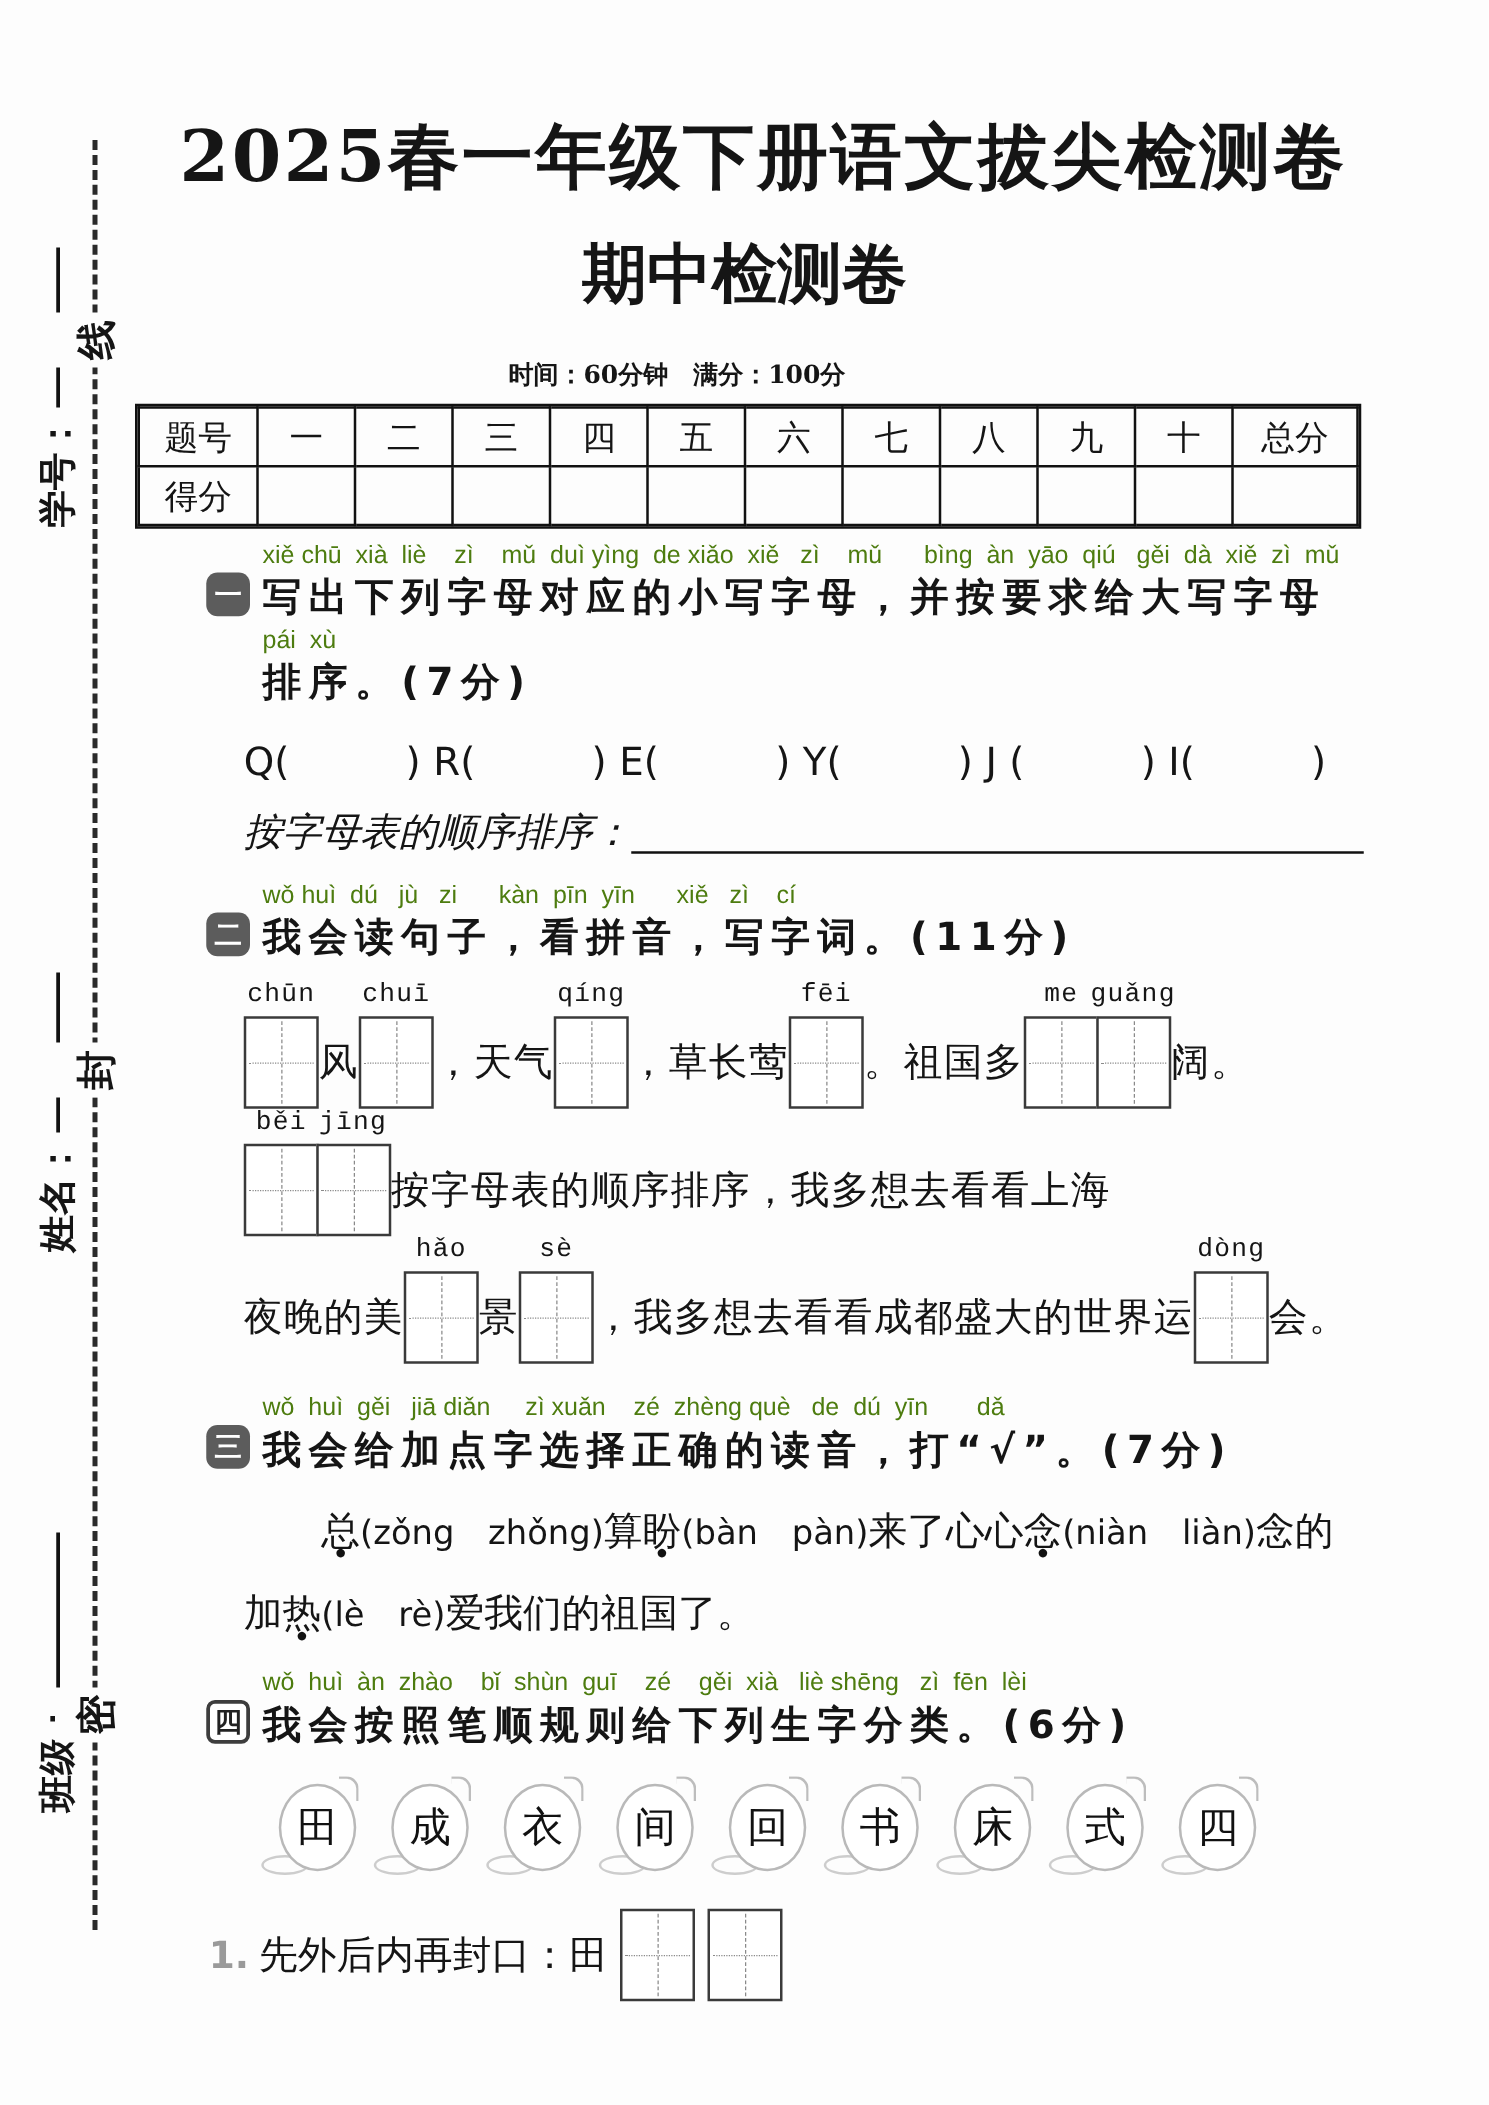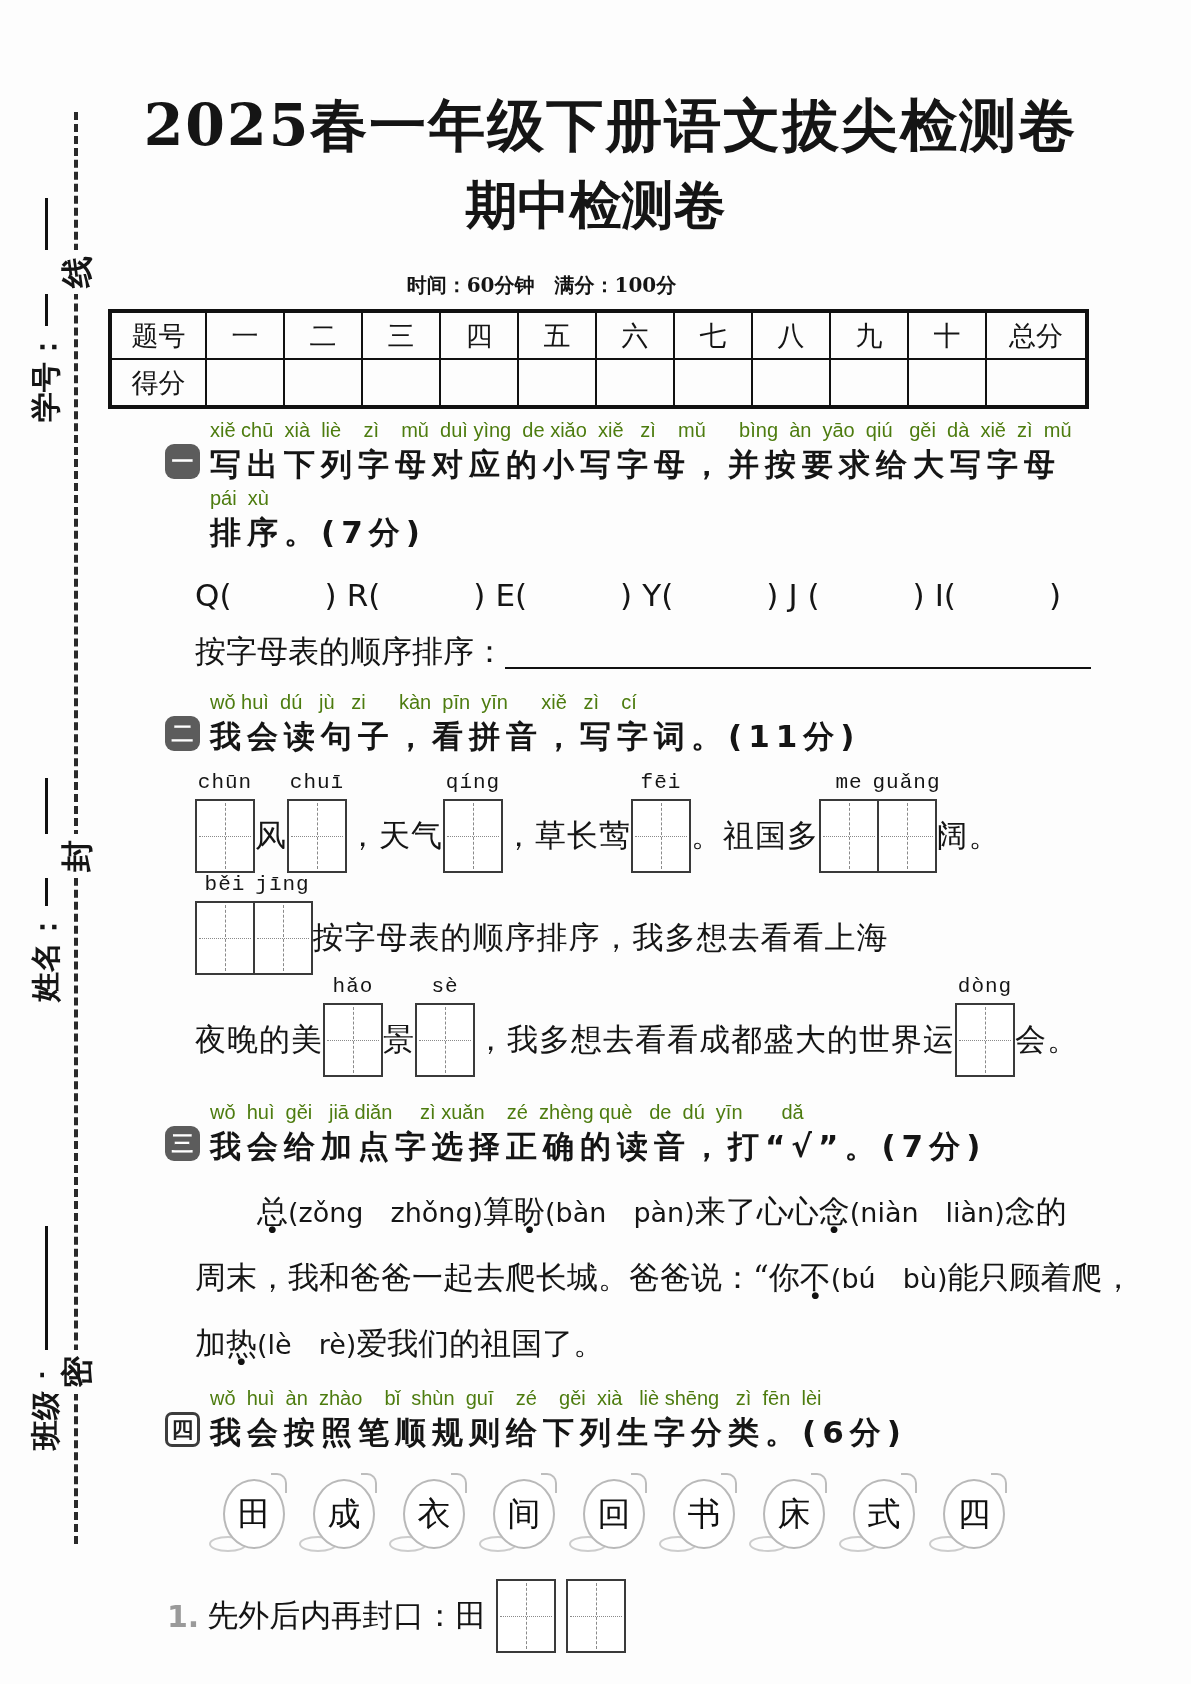--- a/index.html
+++ b/index.html
@@ -20,21 +20,21 @@
   .mgroup {
     position:absolute; width:260px; height:40px; display:flex; align-items:center;
     transform:rotate(-90deg); white-space:nowrap;
   }
   .mgroup .mlab { font-size:30px; font-weight:bold; font-family:"DejaVu Serif", serif; }
   .mgroup .fline { width:128px; border-bottom:3px solid #111; height:0; margin-left:6px; }
 
   
   .title { text-align:center; margin-top:88px; font-size:57px; font-weight:900;
            letter-spacing:2px; font-family:"DejaVu Serif", serif;padding-left:30px; }
-  .subtitle { text-align:center; margin-top:6px; font-size:52px; font-weight:900;
+  .subtitle { text-align:center; margin-top:20px; font-size:52px; font-weight:900;
            font-family:"DejaVu Serif", serif; }
   .meta { text-align:center; margin:31px 108px 12px 0; font-size:20px; font-weight:bold; }
 
   
   .scoretbl { border-collapse:collapse; margin-left:110px; }
   .scoretbl td {
     border:2px solid #111; height:47px; text-align:center; vertical-align:middle;
     font-size:27px; padding:0;
   }
   .scoretbl { border:2px solid #111; outline:2px solid #111; }
@@ -51,21 +51,21 @@
   .qicon.outline { background:#fff; border:3px solid #3d3d3d; color:#222; border-radius:7px; }
   .qtitle { flex:1; }
   .qpy { font-family:Liberation Sans, sans-serif; font-size:20px; color:#4d7c0f; white-space:pre; line-height:26px; }
   .qtext { font-family:"DejaVu Sans", sans-serif; font-weight:bold; font-size:31px;
            letter-spacing:6px; line-height:42px; }
 
   .letters { display:flex; justify-content:space-between; margin:22px 30px 0 30px;
              font-family:"DejaVu Sans", sans-serif; font-size:31px; }
   .letters span { white-space:pre; }
 
-  .sortrow { display:flex; align-items:flex-end; margin:14px 0 0 30px; font-size:31px; }
+  .sortrow { display:flex; align-items:flex-end; margin:14px 0 0 30px; font-size:31px;font-style:italic; }
   .blank { flex:1; border-bottom:2.5px solid #111; height:38px; margin-bottom:4px; }
 
   
   .tzline { display:flex; align-items:center; margin-left:30px; font-size:31px; letter-spacing:1px; }
   .tz { position:relative; width:60px; height:74px; border:2.5px solid #3a3a3a; flex:0 0 auto; background:#fff; }
   .tz::before { content:""; position:absolute; left:2px; right:2px; top:50%; border-top:1.5px dotted #8a8a8a; }
   .tz::after  { content:""; position:absolute; top:2px; bottom:2px; left:50%; border-left:1.5px dashed #8a8a8a; }
   .tz .py { position:absolute; top:-30px; left:50%; transform:translateX(-50%);
             font-family:Liberation Mono, monospace; font-size:21px; white-space:nowrap; }
   .tz + .tz { margin-left:-2.5px; }
@@ -248,21 +248,20 @@
     <div class="qheader" style="margin-top:22px;">
       <span class="qicon">三</span>
       <div class="qtitle">
         <div class="qpy">wǒ  huì  gěi   jiā diǎn     zì xuǎn    zé  zhèng què   de  dú  yīn       dǎ</div>
         <div class="qtext">我会给加点字选择正确的读音，打“√”。(7分)</div>
       </div>
     </div>
 
     <div class="kpara">
       <div class="kline"><span class="ind"></span><span class="dotc">总</span><span class="pyin">(zǒng　zhǒng)</span><span>算</span><span class="dotc">盼</span><span class="pyin">(bàn　pàn)</span><span>来了心心</span><span class="dotc">念</span><span class="pyin">(niàn　liàn)</span><span>念的</span></div>
-      <div class="kline"><span>周末，我和爸爸一起去爬长城。爸爸说：“你</span><span class="dotc">不</span><span class="pyin">(bú　bù)</span><span>能只顾着爬，</span></div>
       <div class="kline"><span>加</span><span class="dotc">热</span><span class="pyin">(lè　rè)</span><span>爱我们的祖国了。</span></div>
     </div>
 
     <div class="qheader" style="margin-top:8px;">
       <span class="qicon outline">四</span>
       <div class="qtitle">
         <div class="qpy">wǒ  huì  àn  zhào    bǐ  shùn  guī    zé    gěi  xià   liè shēng   zì  fēn  lèi</div>
         <div class="qtext">我会按照笔顺规则给下列生字分类。(6分)</div>
       </div>
     </div>

